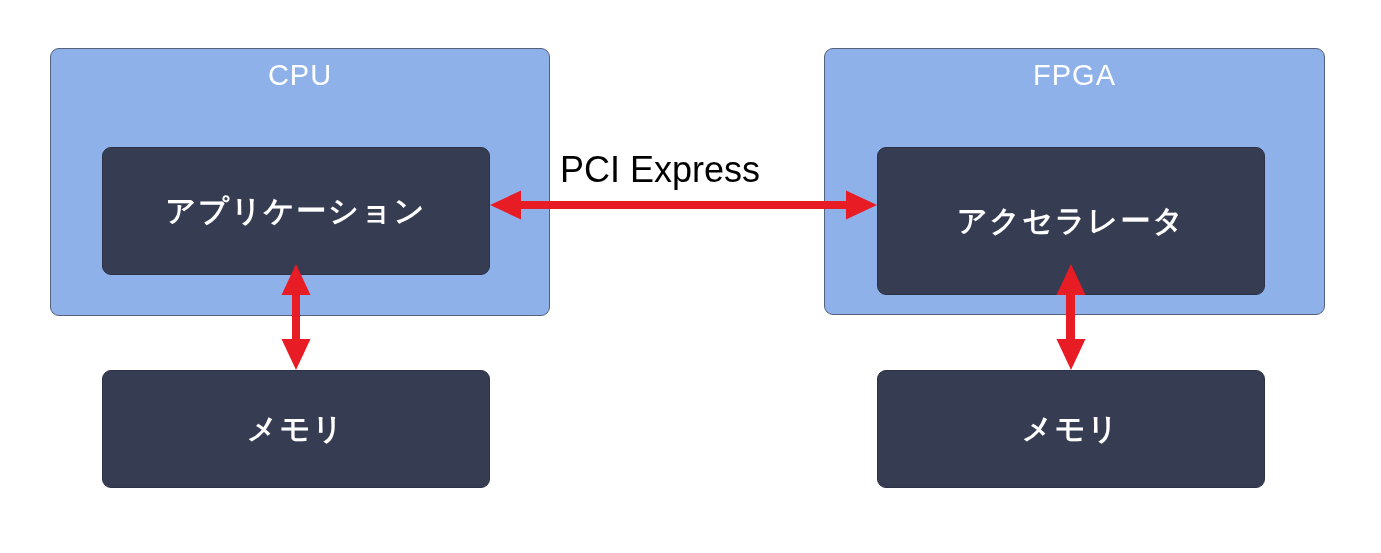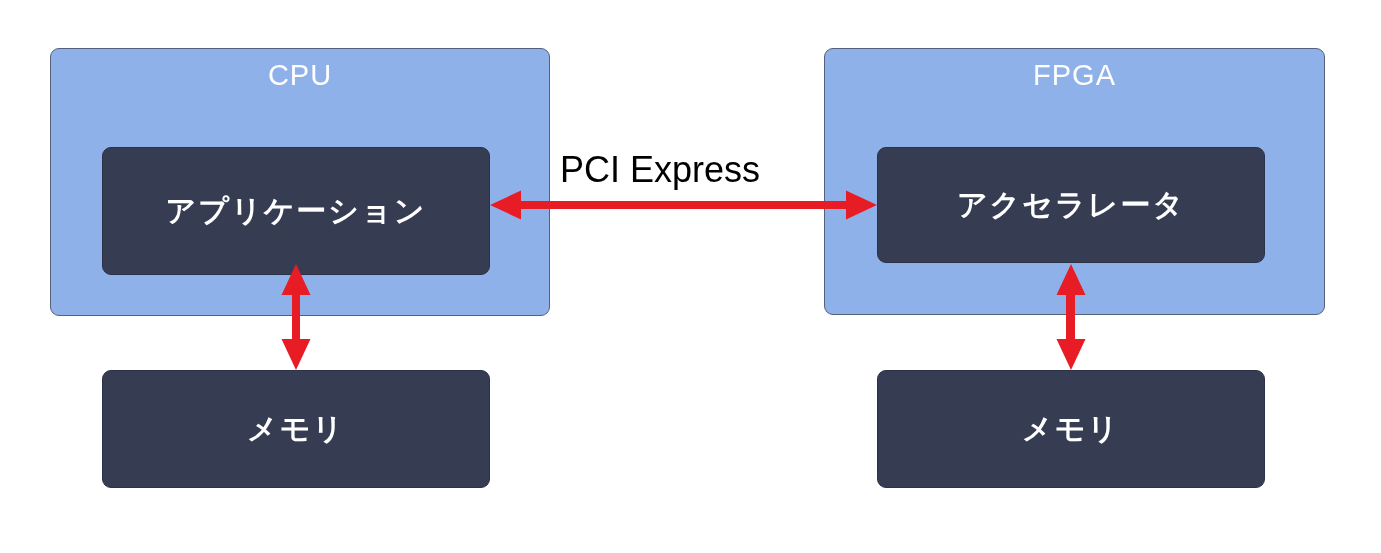--- a/index.html
+++ b/index.html
@@ -46,21 +46,21 @@
   <div class="group" style="left:50px;top:48px;width:500px;height:268px">
     <div class="group-title">CPU</div>
   </div>
 
   <div class="group" style="left:824px;top:48px;width:501px;height:267px">
     <div class="group-title">FPGA</div>
   </div>
 
   <div class="node" style="left:102px;top:147px;width:388px;height:128px">アプリケーション</div>
 
-  <div class="node" style="left:877px;top:147px;width:388px;height:116px">アクセラレータ</div>
+  <div class="node" style="left:877px;top:147px;width:388px;height:148px">アクセラレータ</div>
 
   <div class="node" style="left:102px;top:370px;width:388px;height:118px">メモリ</div>
 
   <div class="node" style="left:877px;top:370px;width:388px;height:118px">メモリ</div>
 
   <div class="bus-label">PCI Express</div>
 
   <svg class="arrows" width="1381" height="553" viewBox="0 0 1381 553" aria-hidden="true">
 
     <path class="arrow" d="M490,205 L521,190.5 L521,201 L846,201 L846,190.5 L877,205 L846,219.5 L846,209 L521,209 L521,219.5 Z"></path>

